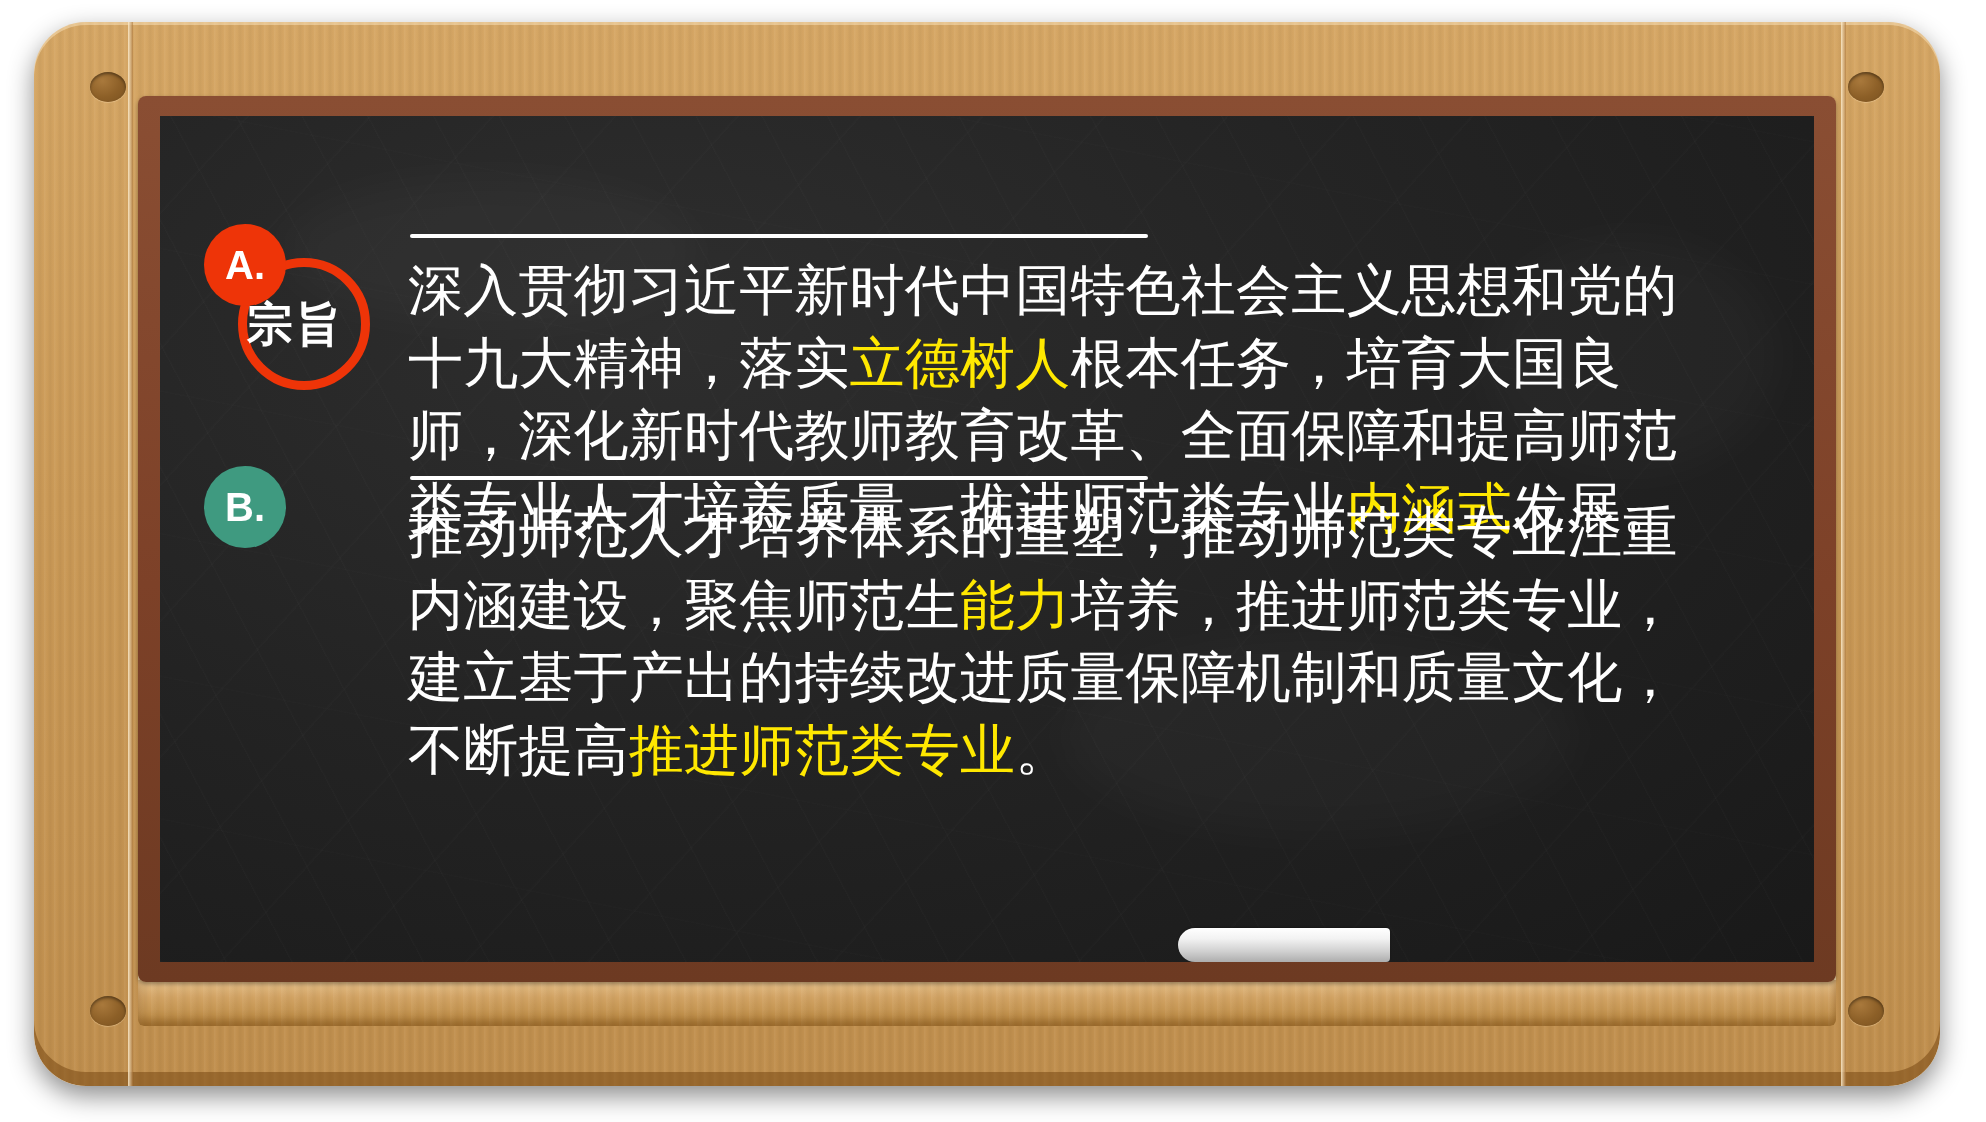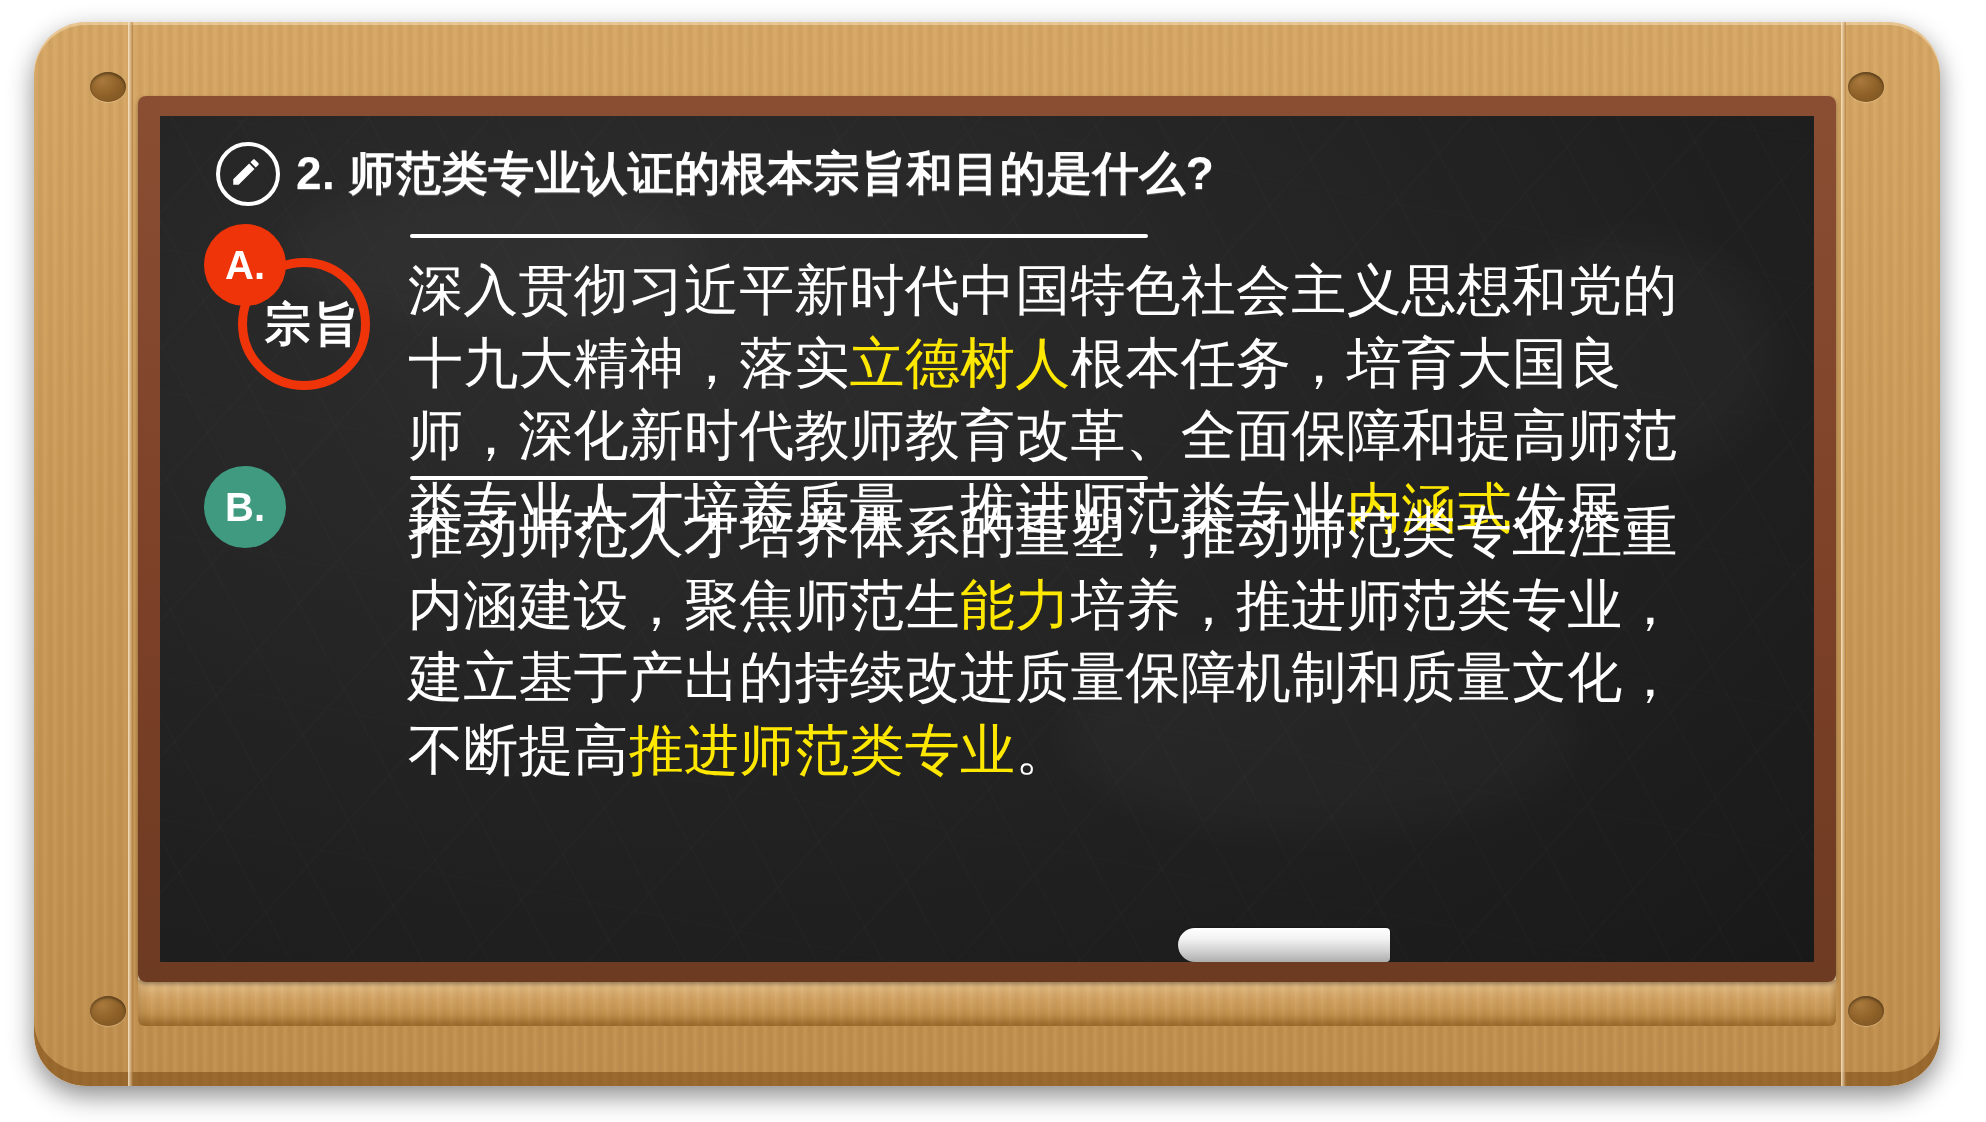--- a/index.html
+++ b/index.html
@@ -118,21 +118,21 @@
   .section{position:absolute;left:44px;right:40px;display:flex;}
   #section-a{top:108px;}
   #section-b{top:350px;}
 
   .badge-col{position:relative;width:200px;flex:0 0 auto;}
 
   .ring{
     position:absolute;left:34px;top:34px;
     width:132px;height:132px;border-radius:50%;
     box-sizing:border-box;
-    display:flex;align-items:center;justify-content:flex-end;
+    display:flex;align-items:center;justify-content:flex-start;
   }
   .ring-label{
     color:#ffffff;font-size:46px;font-weight:bold;letter-spacing:2px;
     line-height:1;
   }
   .letter-badge{
     position:absolute;left:0;top:0;
     width:82px;height:82px;border-radius:50%;
     display:flex;align-items:center;justify-content:center;
     color:#ffffff;font-size:40px;font-weight:bold;
@@ -172,28 +172,20 @@
 
   <div id="chalk-tray"></div>
 
   <div id="board-bezel">
     <div id="chalkboard">
 
       <div class="smudge" style="left:120px;top:60px;width:420px;height:150px;"></div>
       <div class="smudge" style="left:900px;top:520px;width:520px;height:200px;"></div>
       <div class="smudge" style="left:1320px;top:120px;width:300px;height:240px;"></div>
 
-      <div id="title-row">
-        <span id="pencil-circle-icon">
-          <svg width="34" height="34" viewBox="0 0 24 24" aria-hidden="true">
-            <path d="M3 17.2V21h3.8L18 9.8l-3.8-3.8L3 17.2zM20.7 7.1c.4-.4.4-1 0-1.4l-2.4-2.4c-.4-.4-1-.4-1.4 0l-1.8 1.8 3.8 3.8 1.8-1.8z" fill="#ffffff"></path>
-          </svg>
-        </span>
-        <span id="page-title">2. 师范类专业认证的根本宗旨和目的是什么?</span>
-      </div>
 
       <div class="section" id="section-a">
         <div class="badge-col">
           <div class="ring" id="ring-a">
             <span class="ring-label">宗旨</span>
           </div>
           <div class="letter-badge" id="badge-a">
             <span>A.</span>
           </div>
         </div>

